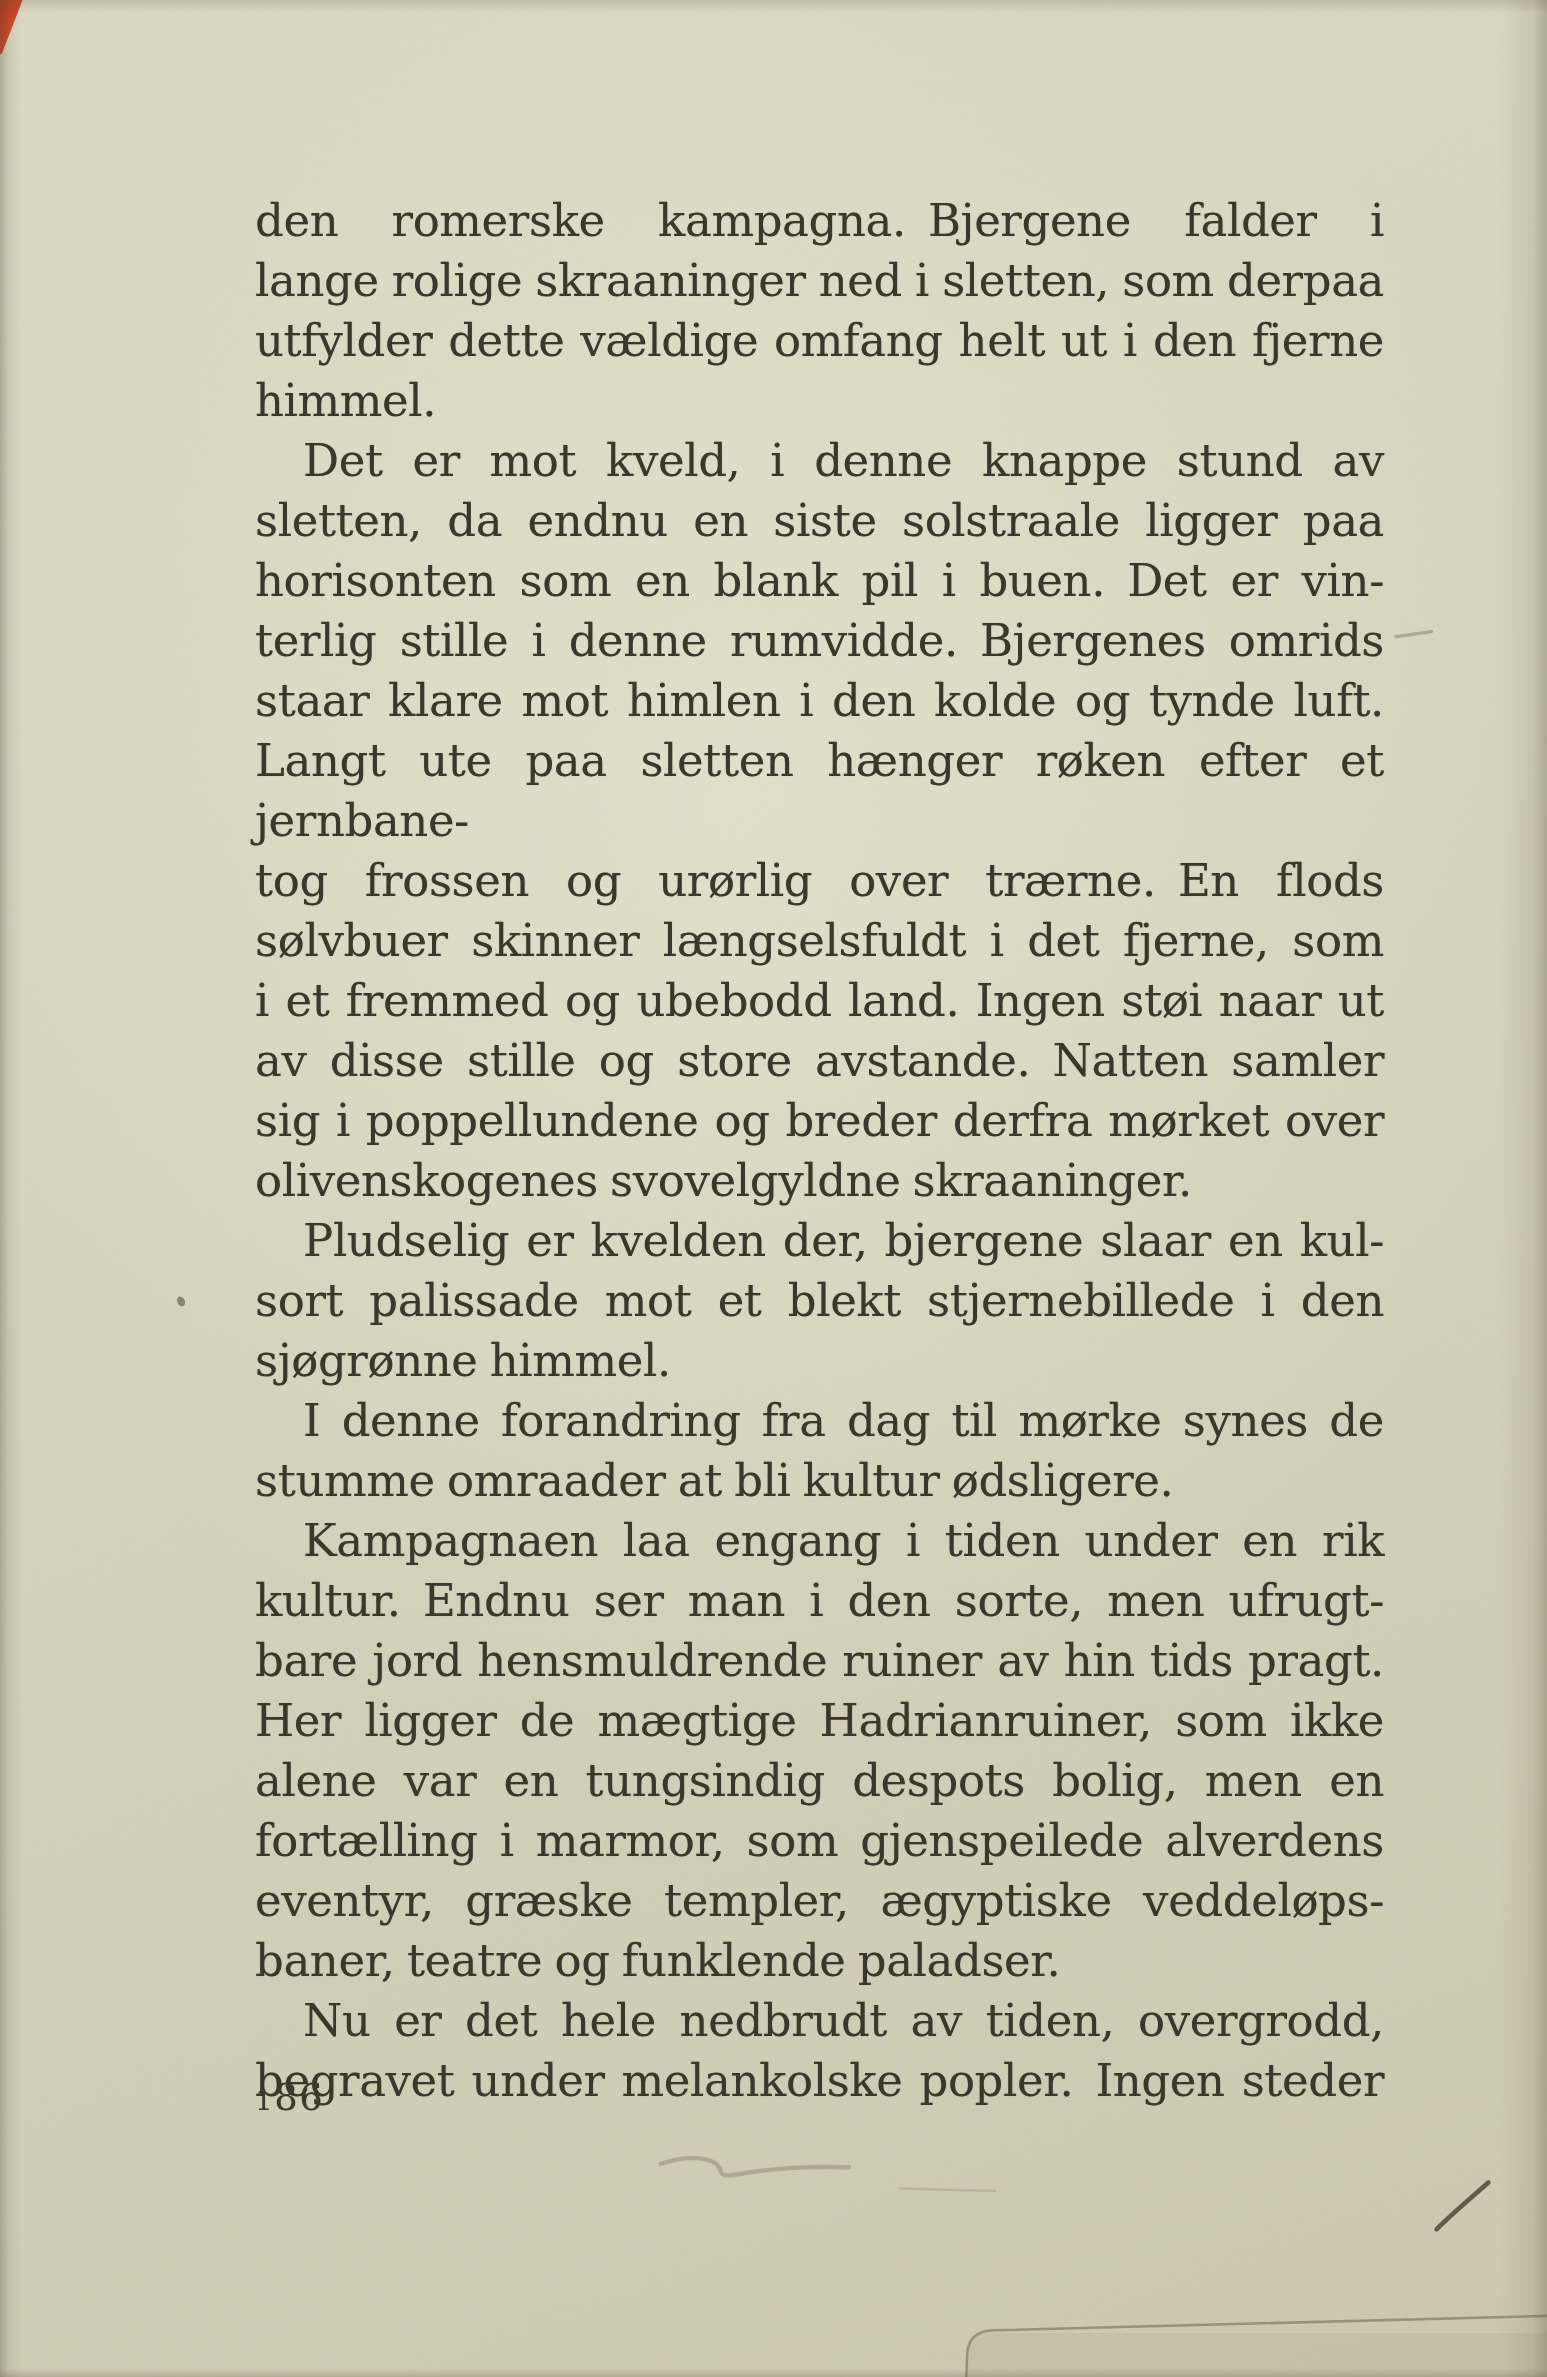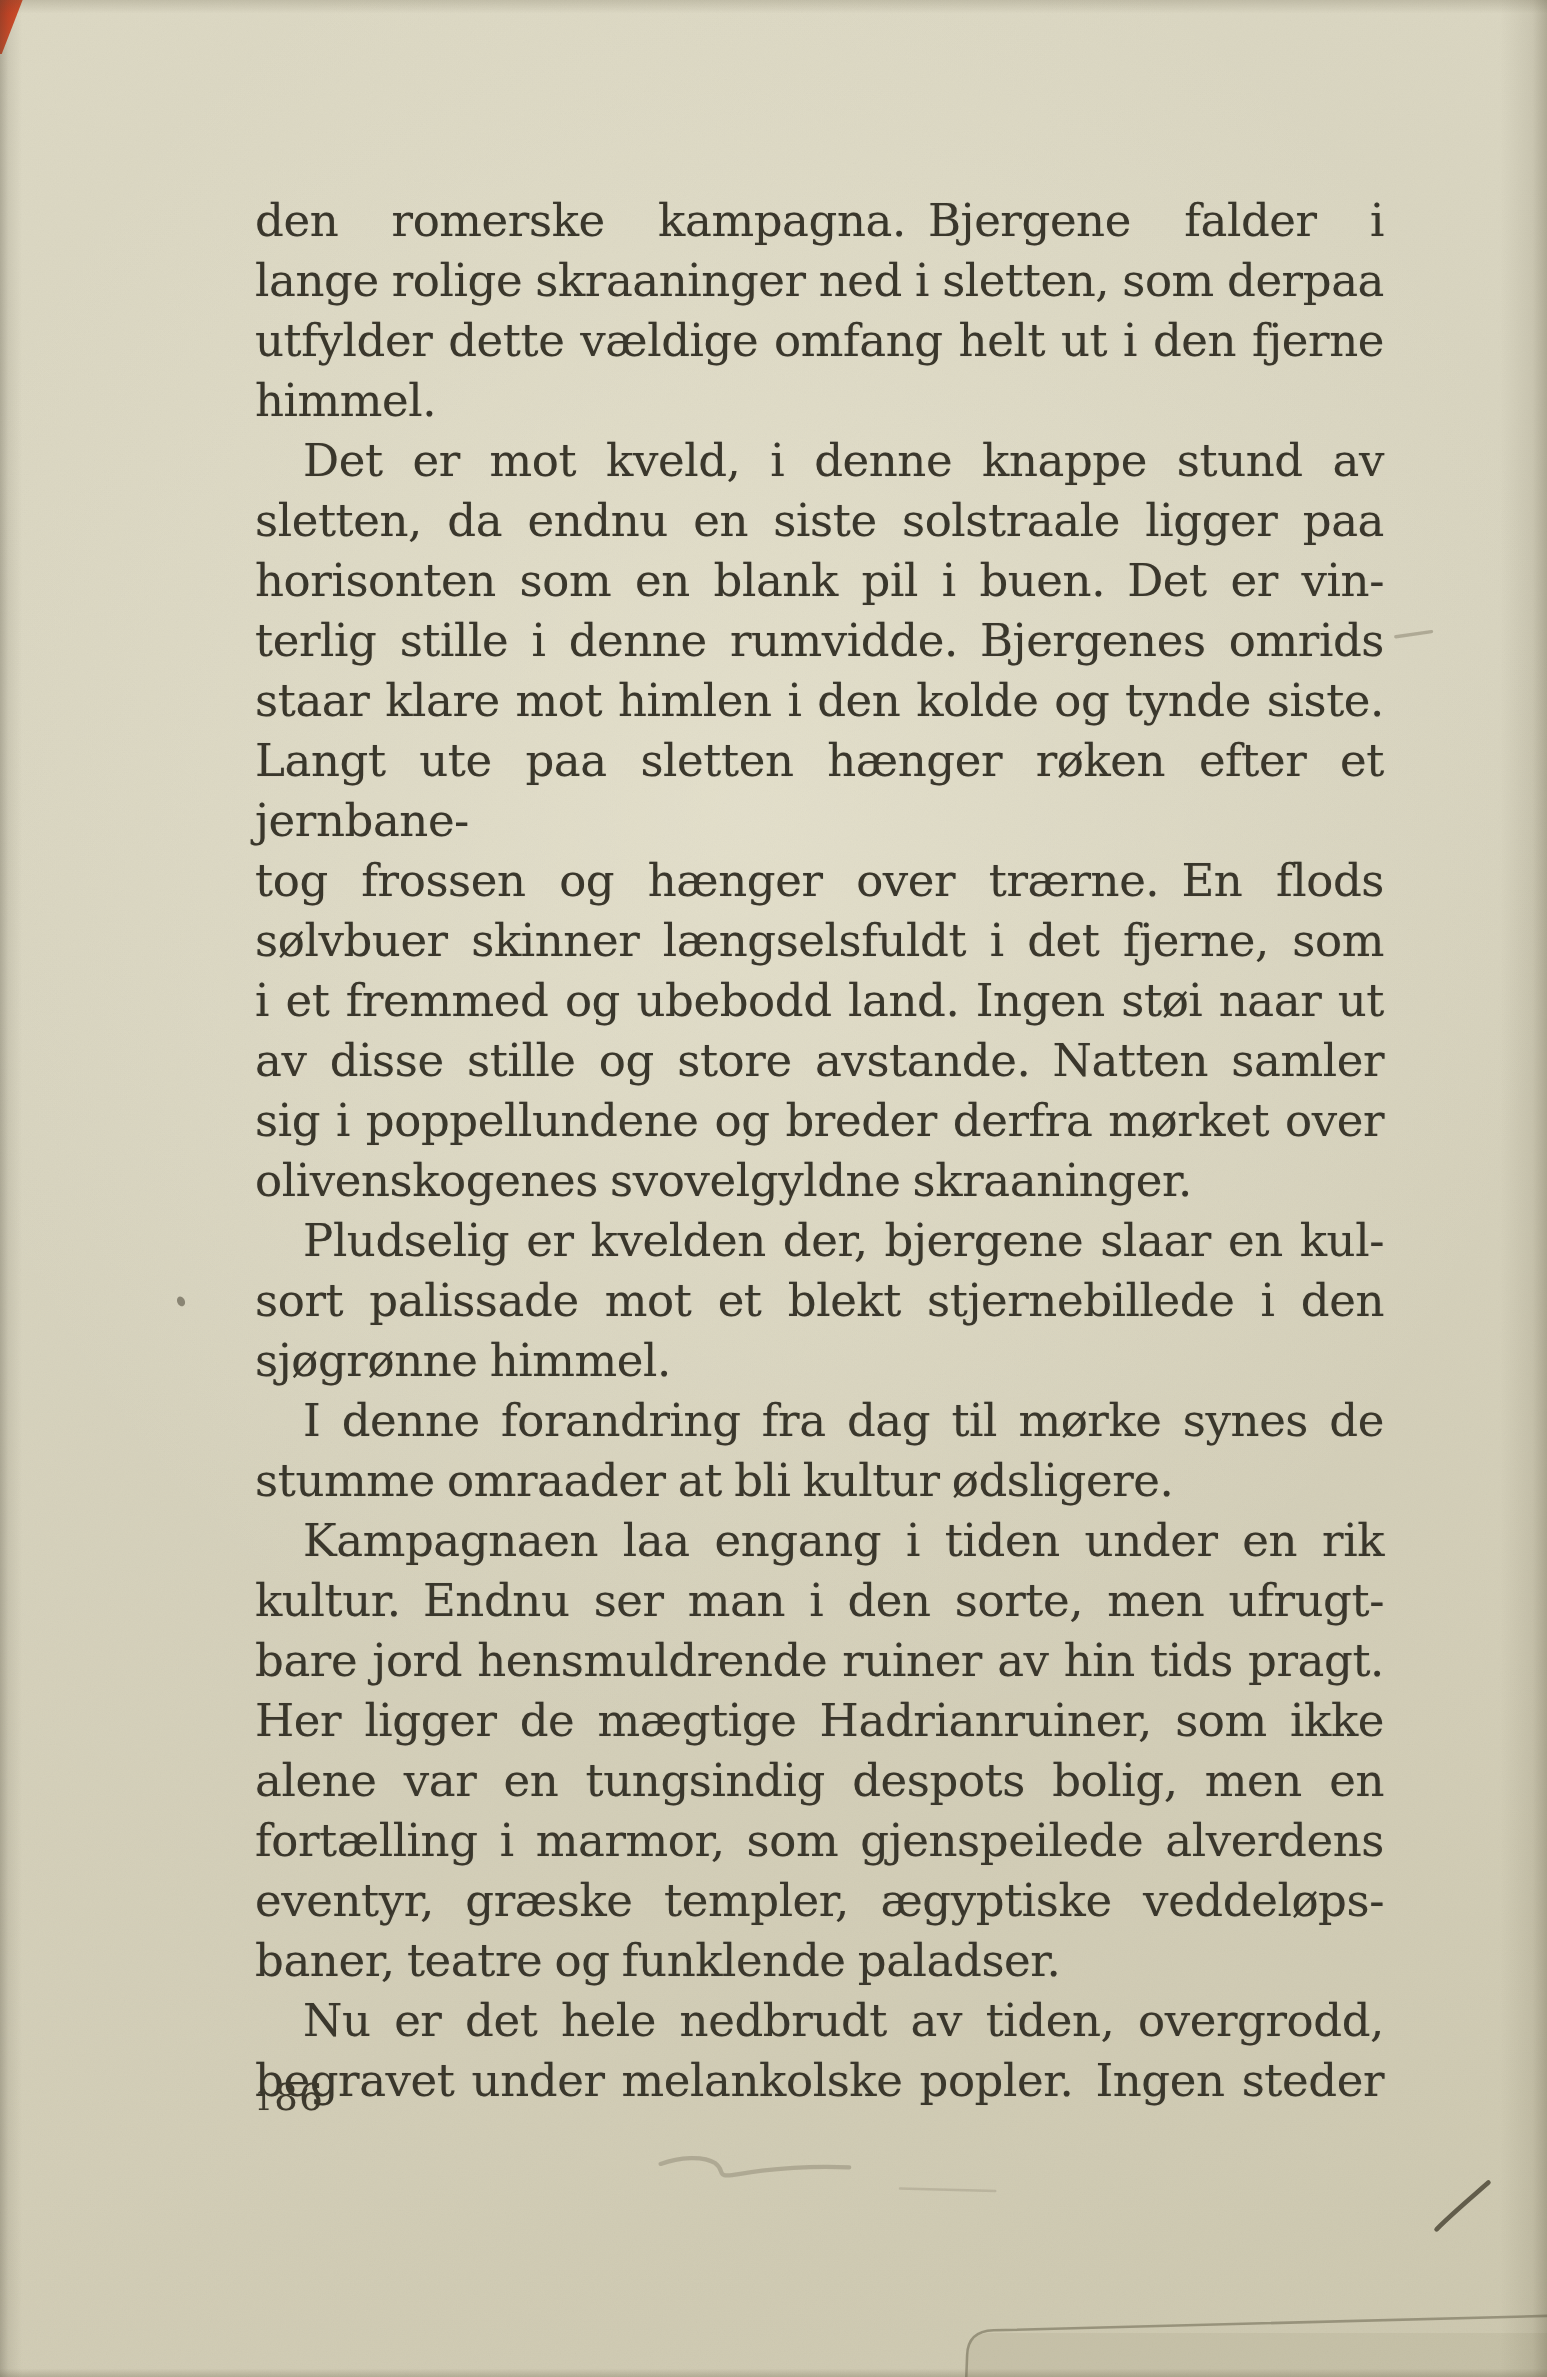--- a/index.html
+++ b/index.html
@@ -79,23 +79,23 @@
 
   <div class="text-block">
       <div class="line">den romerske kampagna. Bjergene falder i</div>
       <div class="line">lange rolige skraaninger ned i sletten, som derpaa</div>
       <div class="line">utfylder dette vældige omfang helt ut i den fjerne</div>
       <div class="line last">himmel.</div>
       <div class="line indent">Det er mot kveld, i denne knappe stund av</div>
       <div class="line">sletten, da endnu en siste solstraale ligger paa</div>
       <div class="line">horisonten som en blank pil i buen. Det er vin-</div>
       <div class="line">terlig stille i denne rumvidde. Bjergenes omrids</div>
-      <div class="line">staar klare mot himlen i den kolde og tynde siste.</div>
+      <div class="line">staar klare mot himlen i den kolde og tynde luft.</div>
       <div class="line">Langt ute paa sletten hænger røken efter et jernbane-</div>
-      <div class="line">tog frossen og hænger over trærne. En flods</div>
+      <div class="line">tog frossen og urørlig over trærne. En flods</div>
       <div class="line">sølvbuer skinner længselsfuldt i det fjerne, som</div>
       <div class="line">i et fremmed og ubebodd land. Ingen støi naar ut</div>
       <div class="line">av disse stille og store avstande. Natten samler</div>
       <div class="line">sig i poppellundene og breder derfra mørket over</div>
       <div class="line last">olivenskogenes svovelgyldne skraaninger.</div>
       <div class="line indent">Pludselig er kvelden der, bjergene slaar en kul-</div>
       <div class="line">sort palissade mot et blekt stjernebillede i den</div>
       <div class="line last">sjøgrønne himmel.</div>
       <div class="line indent">I denne forandring fra dag til mørke synes de</div>
       <div class="line last">stumme omraader at bli kultur ødsligere.</div>

